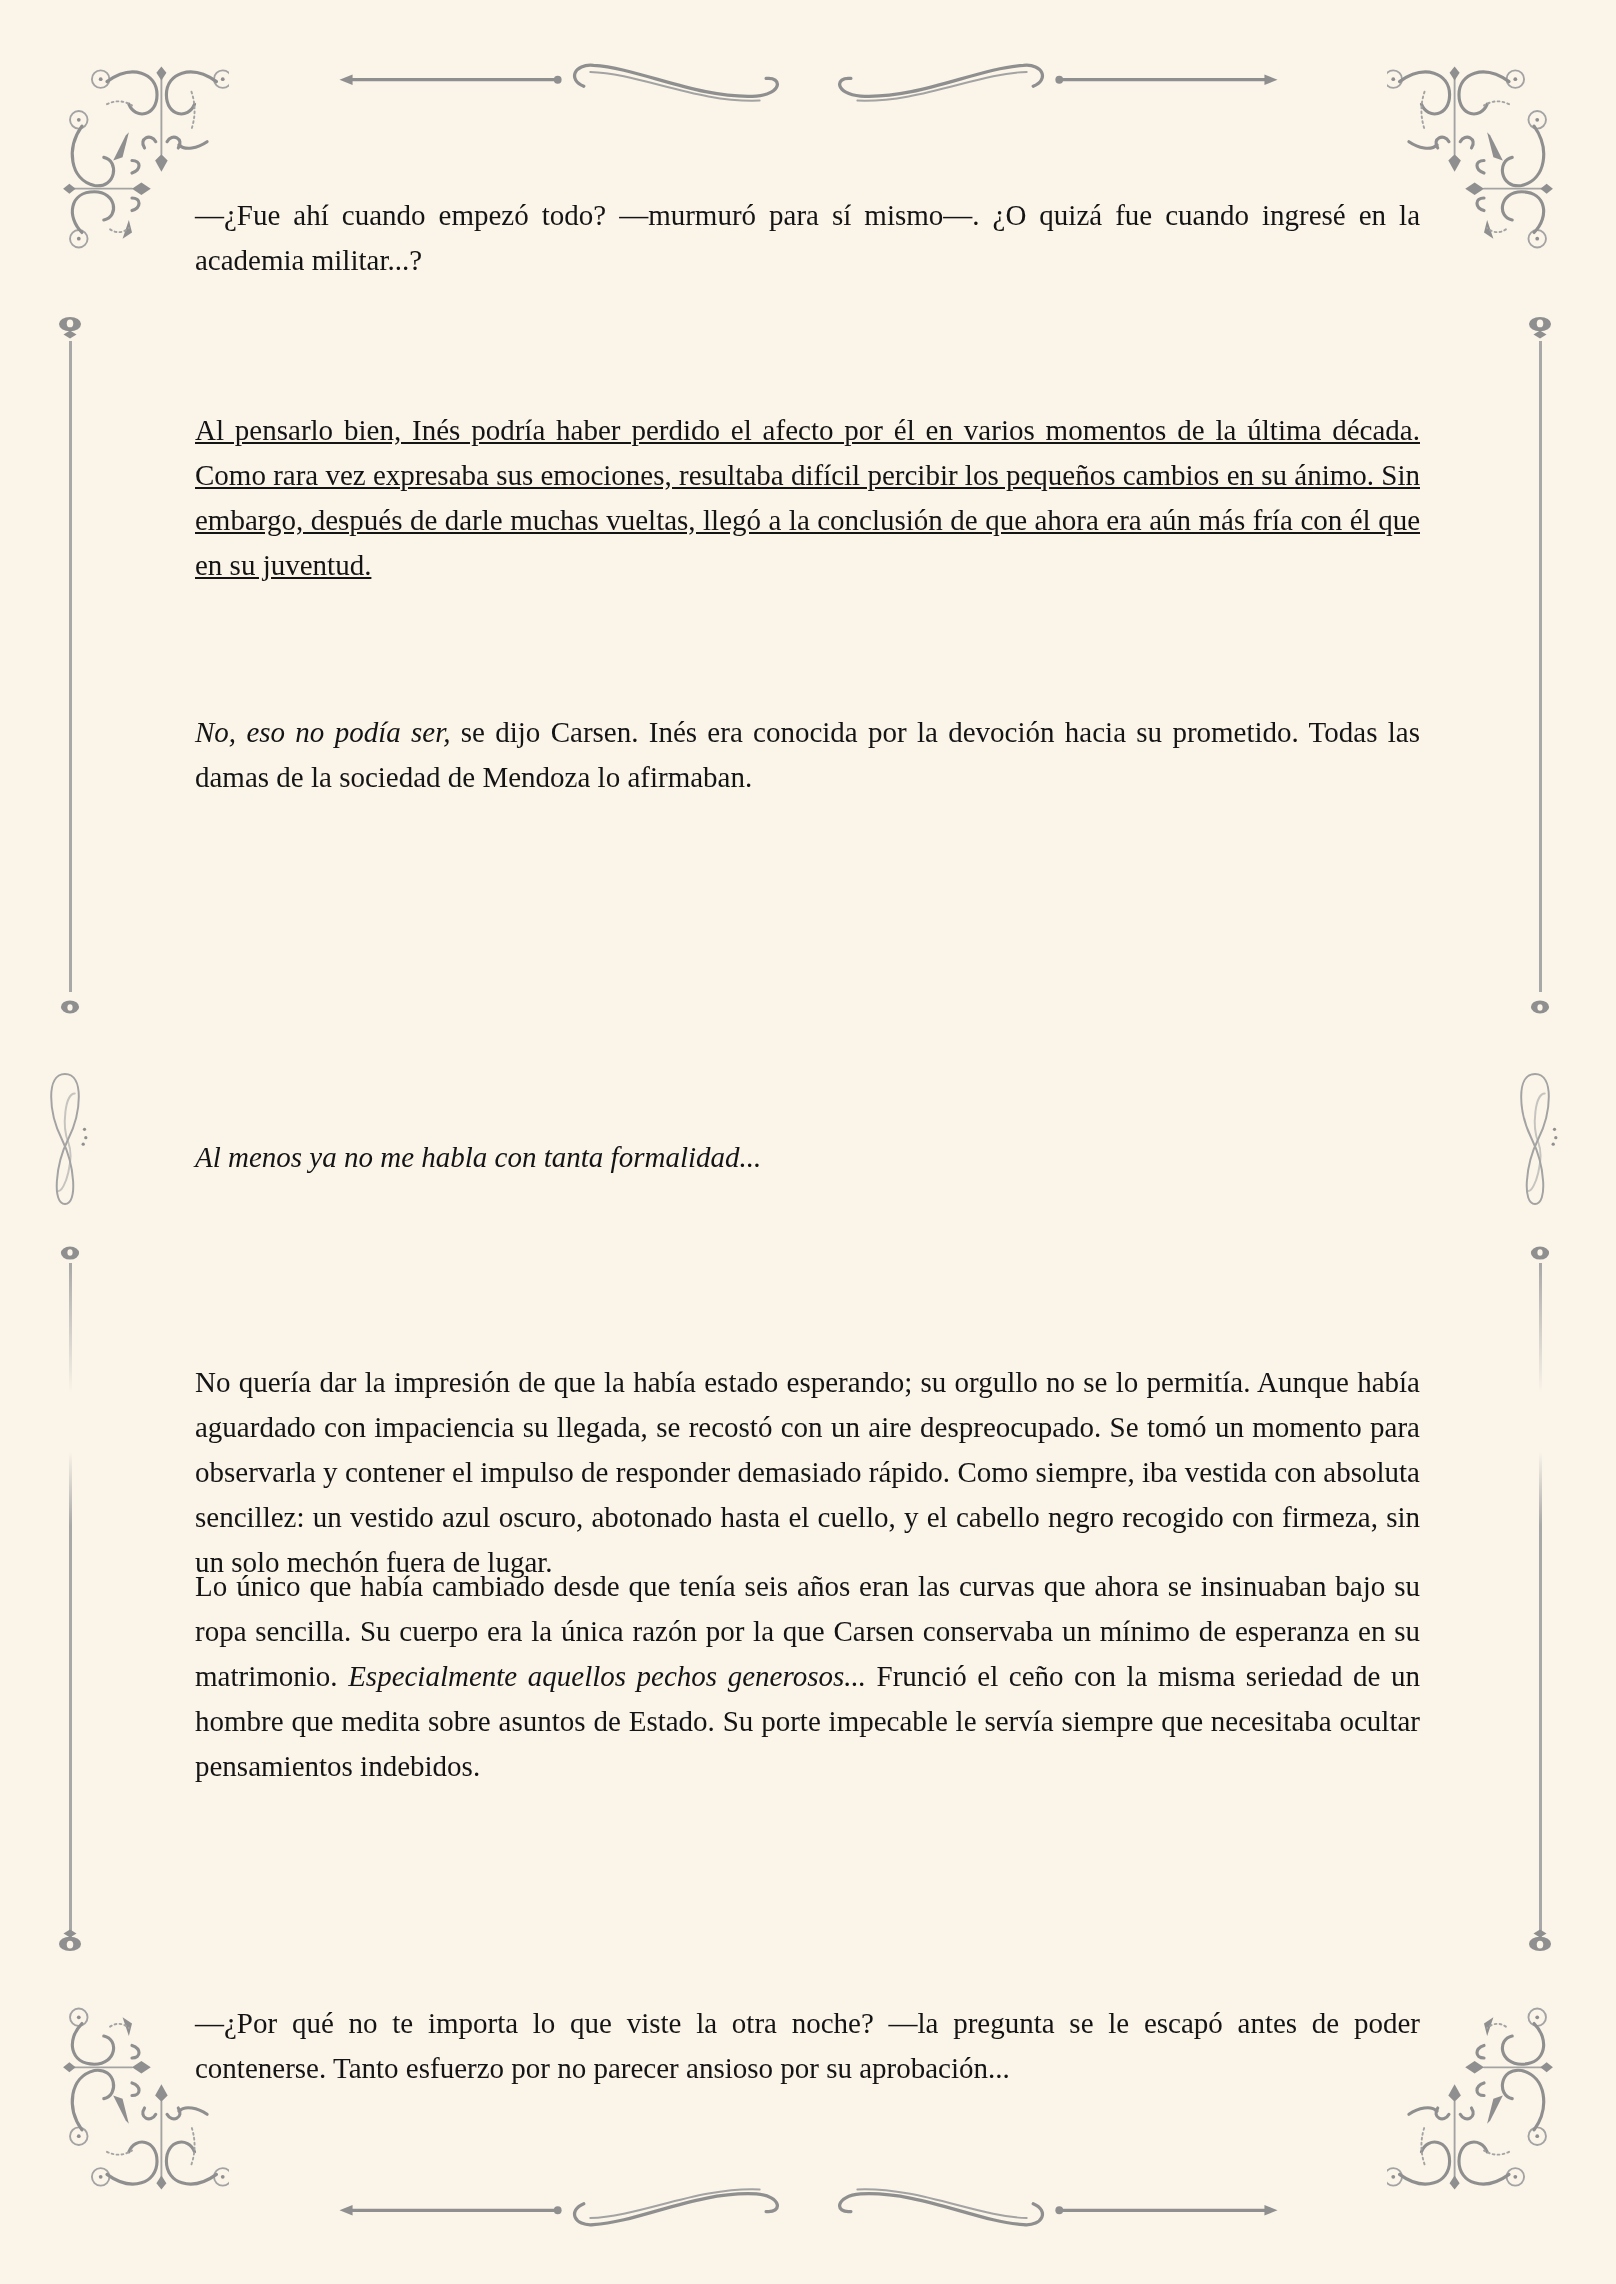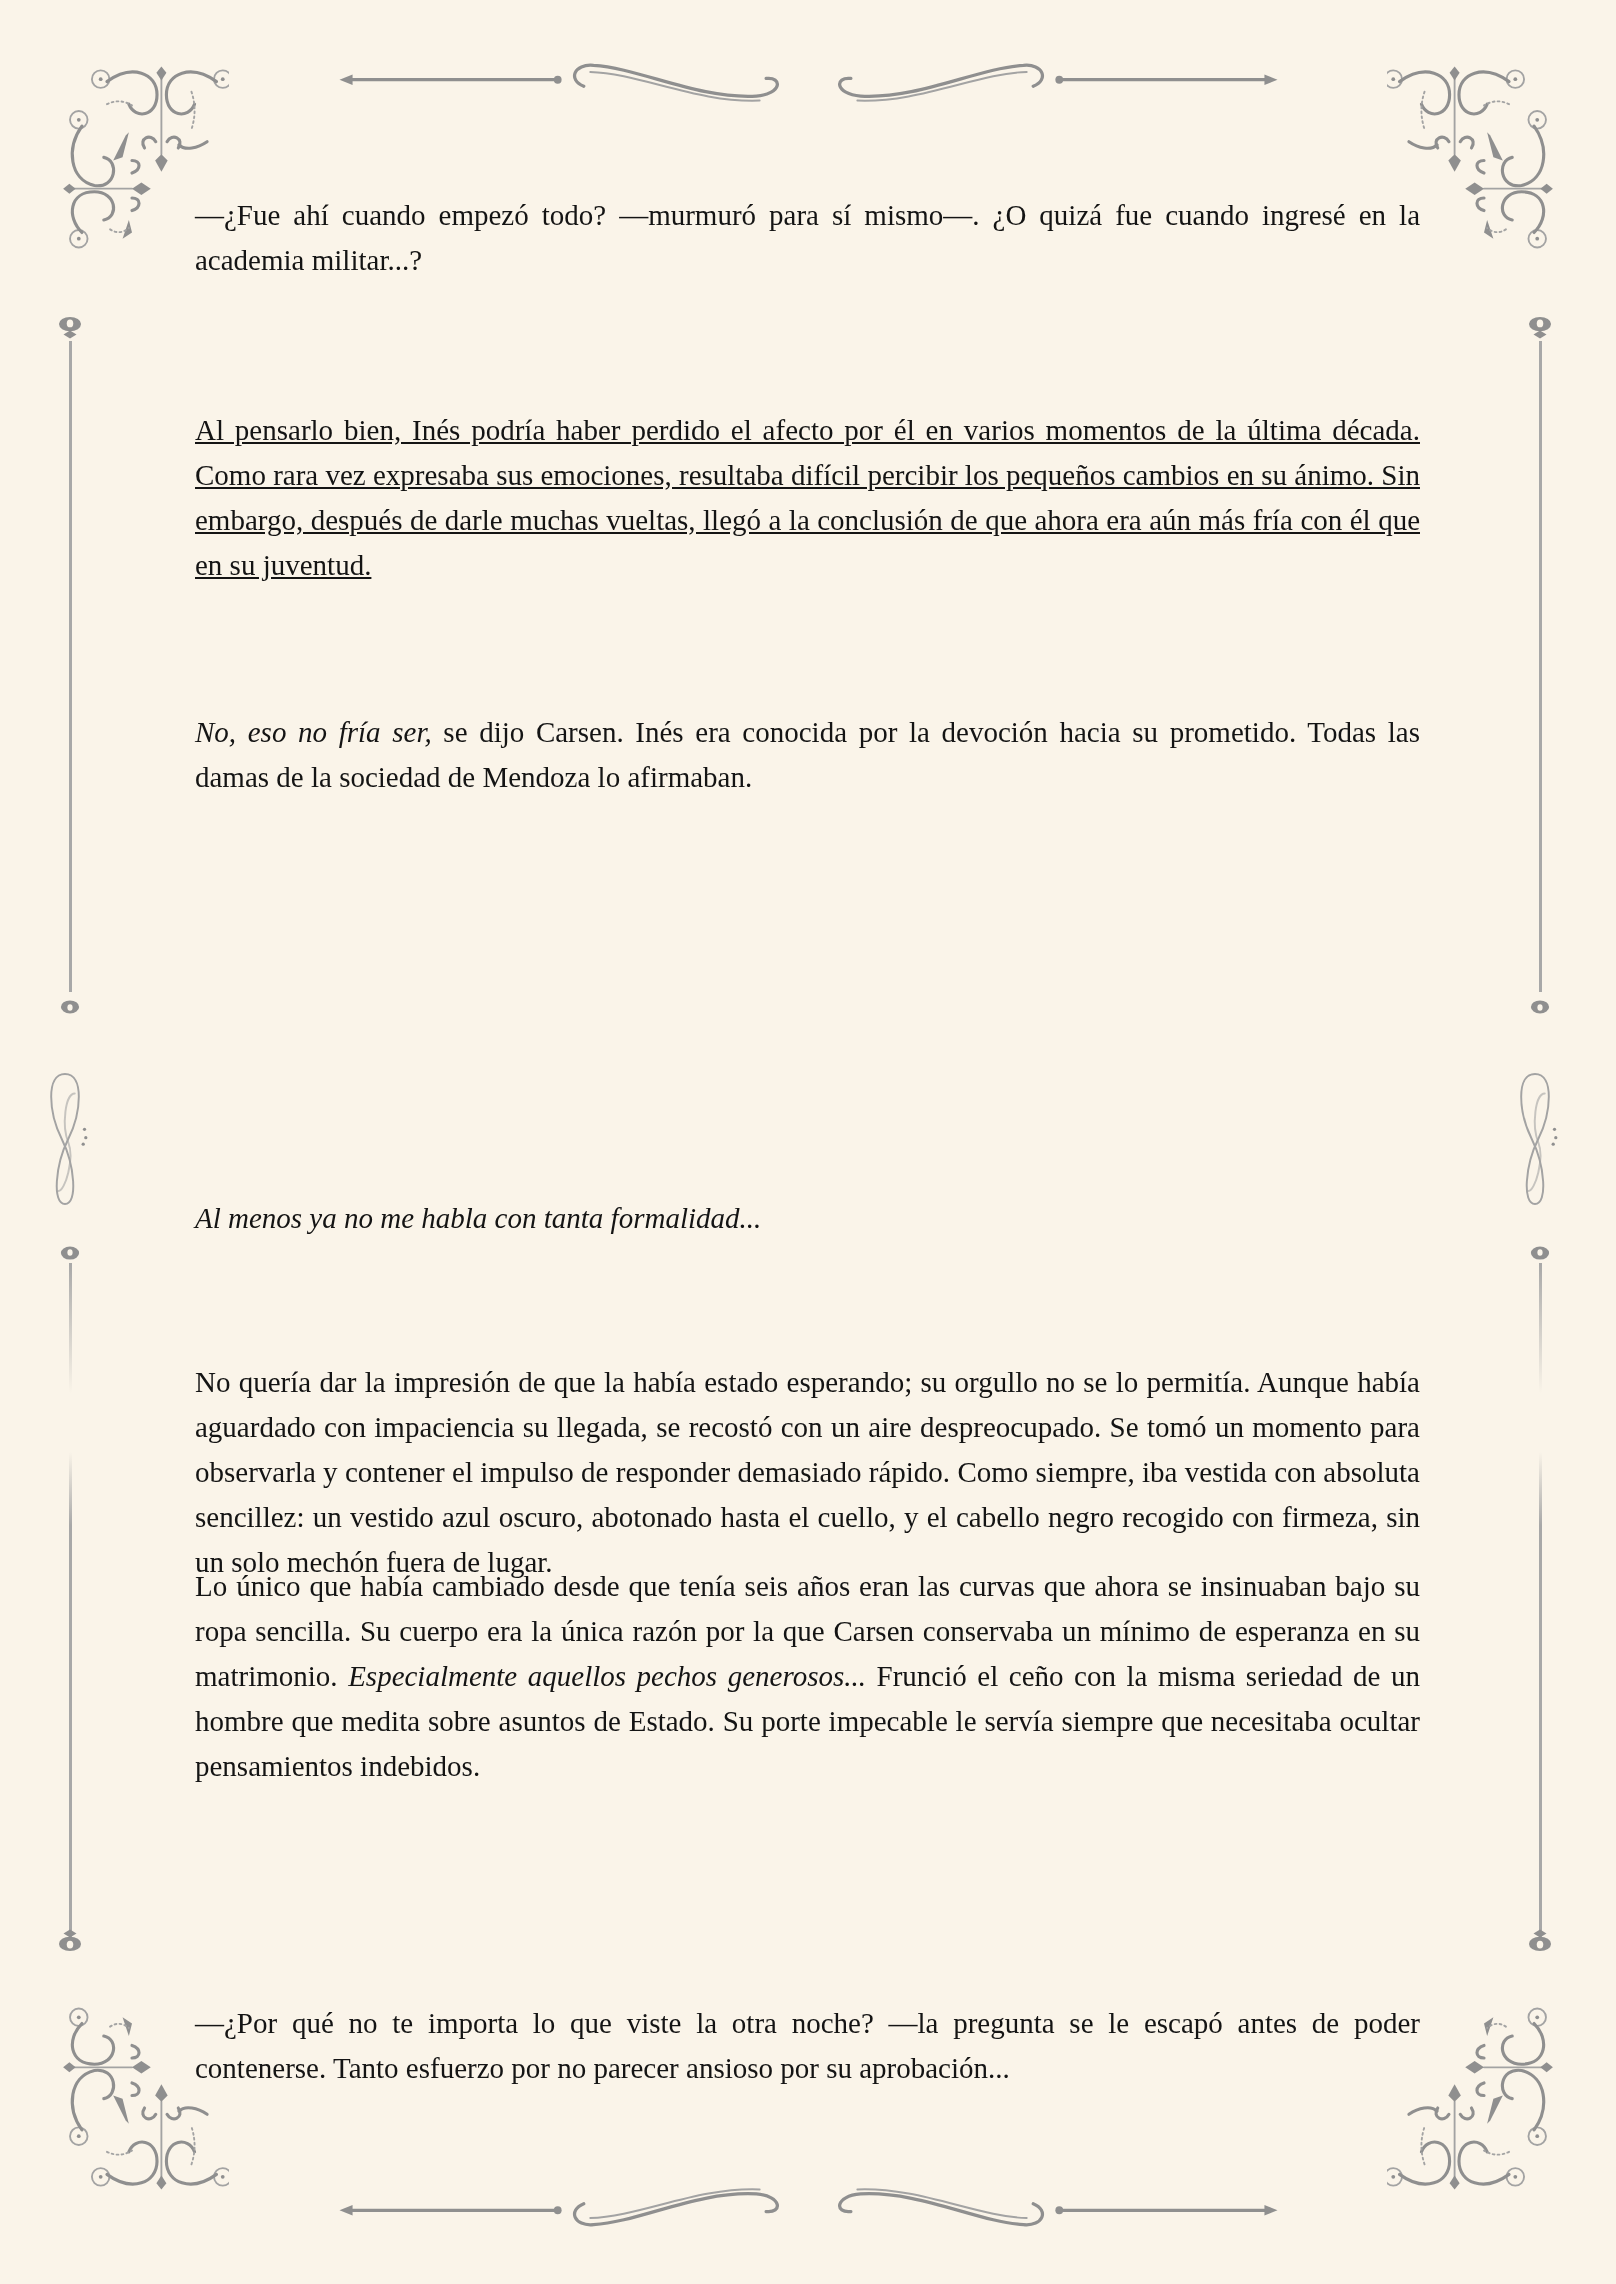--- a/index.html
+++ b/index.html
@@ -195,25 +195,25 @@
 
   <div class="text-block" style="top:193px;">
     <p><span>—¿Fue ahí cuando empezó todo? —murmuró para sí mismo—. ¿O quizá fue cuando ingresé en la academia militar...?</span></p>
   </div>
 
   <div class="text-block" style="top:408px;text-decoration:underline;">
     <p><span>Al pensarlo bien, Inés podría haber perdido el afecto por él en varios momentos de la última década. Como rara vez expresaba sus emociones, resultaba difícil percibir los pequeños cambios en su ánimo. Sin embargo, después de darle muchas vueltas, llegó a la conclusión de que ahora era aún más fría con él que en su juventud.</span></p>
   </div>
 
   <div class="text-block" style="top:710px;">
-    <p><em>No, eso no fría ser,</em><span> se dijo Carsen. Inés era conocida por la devoción hacia su prometido. Todas las damas de la sociedad de Mendoza lo afirmaban.</span></p>
-  </div>
-
-
-  <div class="text-block" style="top:1196px;">
+    <p><em>No, eso no podía ser,</em><span> se dijo Carsen. Inés era conocida por la devoción hacia su prometido. Todas las damas de la sociedad de Mendoza lo afirmaban.</span></p>
+  </div>
+
+
+  <div class="text-block" style="top:1135px;">
     <p><em>Al menos ya no me habla con tanta formalidad...</em></p>
   </div>
 
   <div class="text-block" style="top:1360px;">
     <p><span>No quería dar la impresión de que la había estado esperando; su orgullo no se lo permitía. Aunque había aguardado con impaciencia su llegada, se recostó con un aire despreocupado. Se tomó un momento para observarla y contener el impulso de responder demasiado rápido. Como siempre, iba vestida con absoluta sencillez: un vestido azul oscuro, abotonado hasta el cuello, y el cabello negro recogido con firmeza, sin un solo mechón fuera de lugar.</span></p>
   </div>
 
   <div class="text-block" style="top:1564px;">
     <p><span>Lo único que había cambiado desde que tenía seis años eran las curvas que ahora se insinuaban bajo su ropa sencilla. Su cuerpo era la única razón por la que Carsen conservaba un mínimo de esperanza en su matrimonio. </span><em>Especialmente aquellos pechos generosos...</em><span> Frunció el ceño con la misma seriedad de un hombre que medita sobre asuntos de Estado. Su porte impecable le servía siempre que necesitaba ocultar pensamientos indebidos.</span></p>
   </div>

